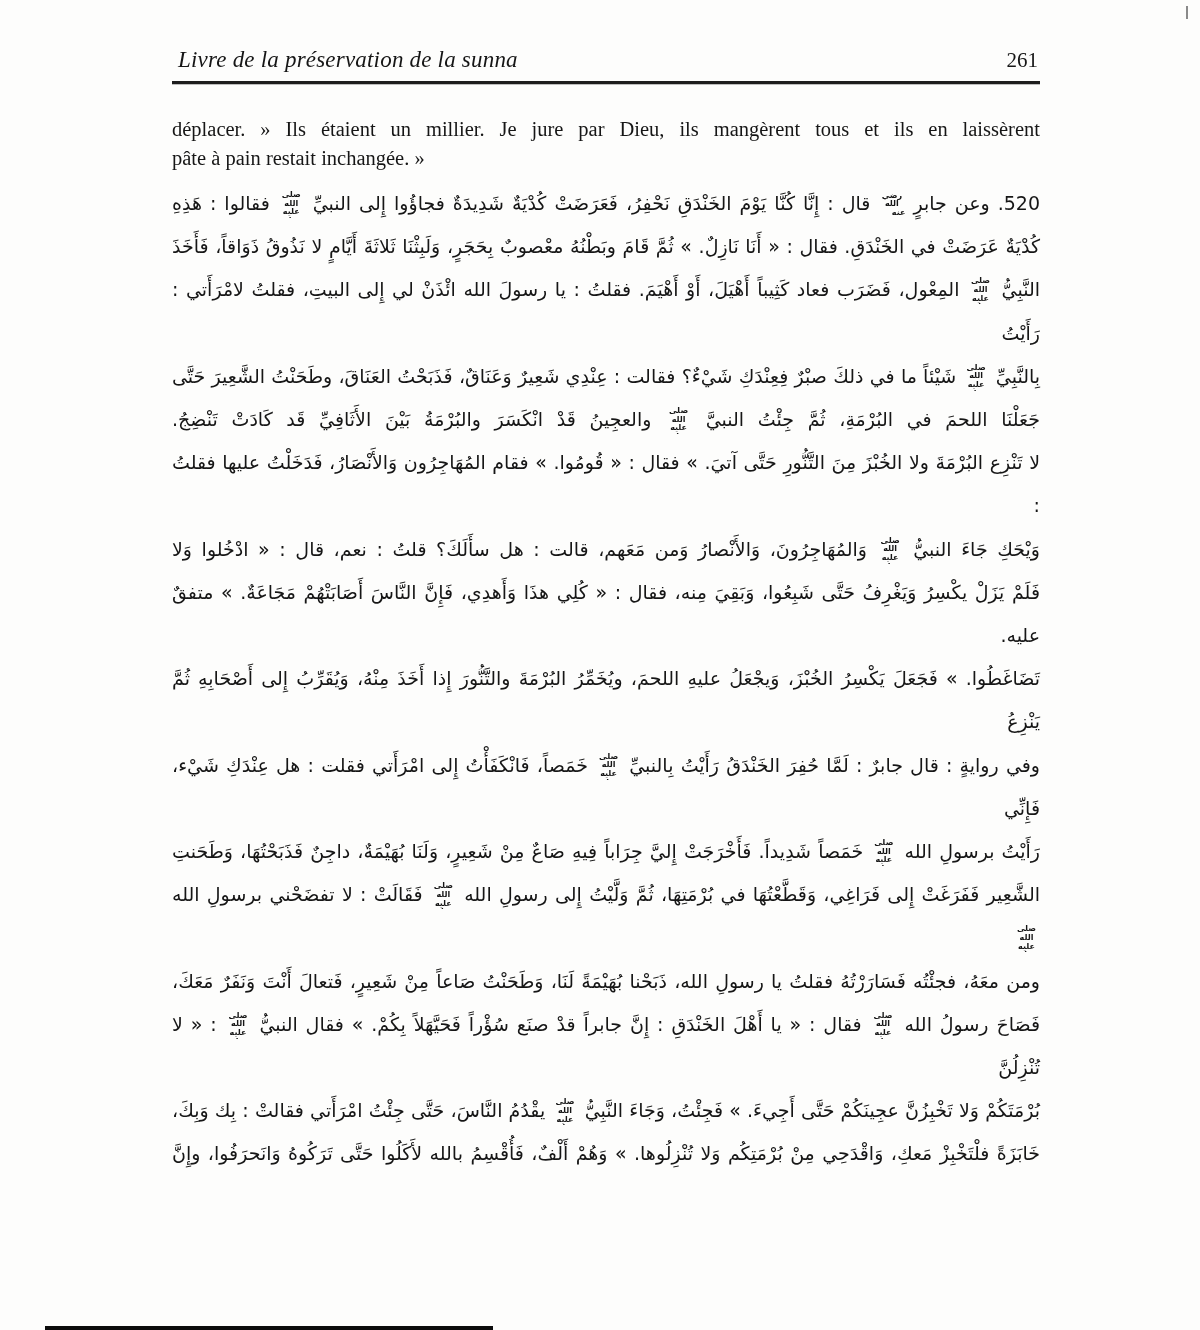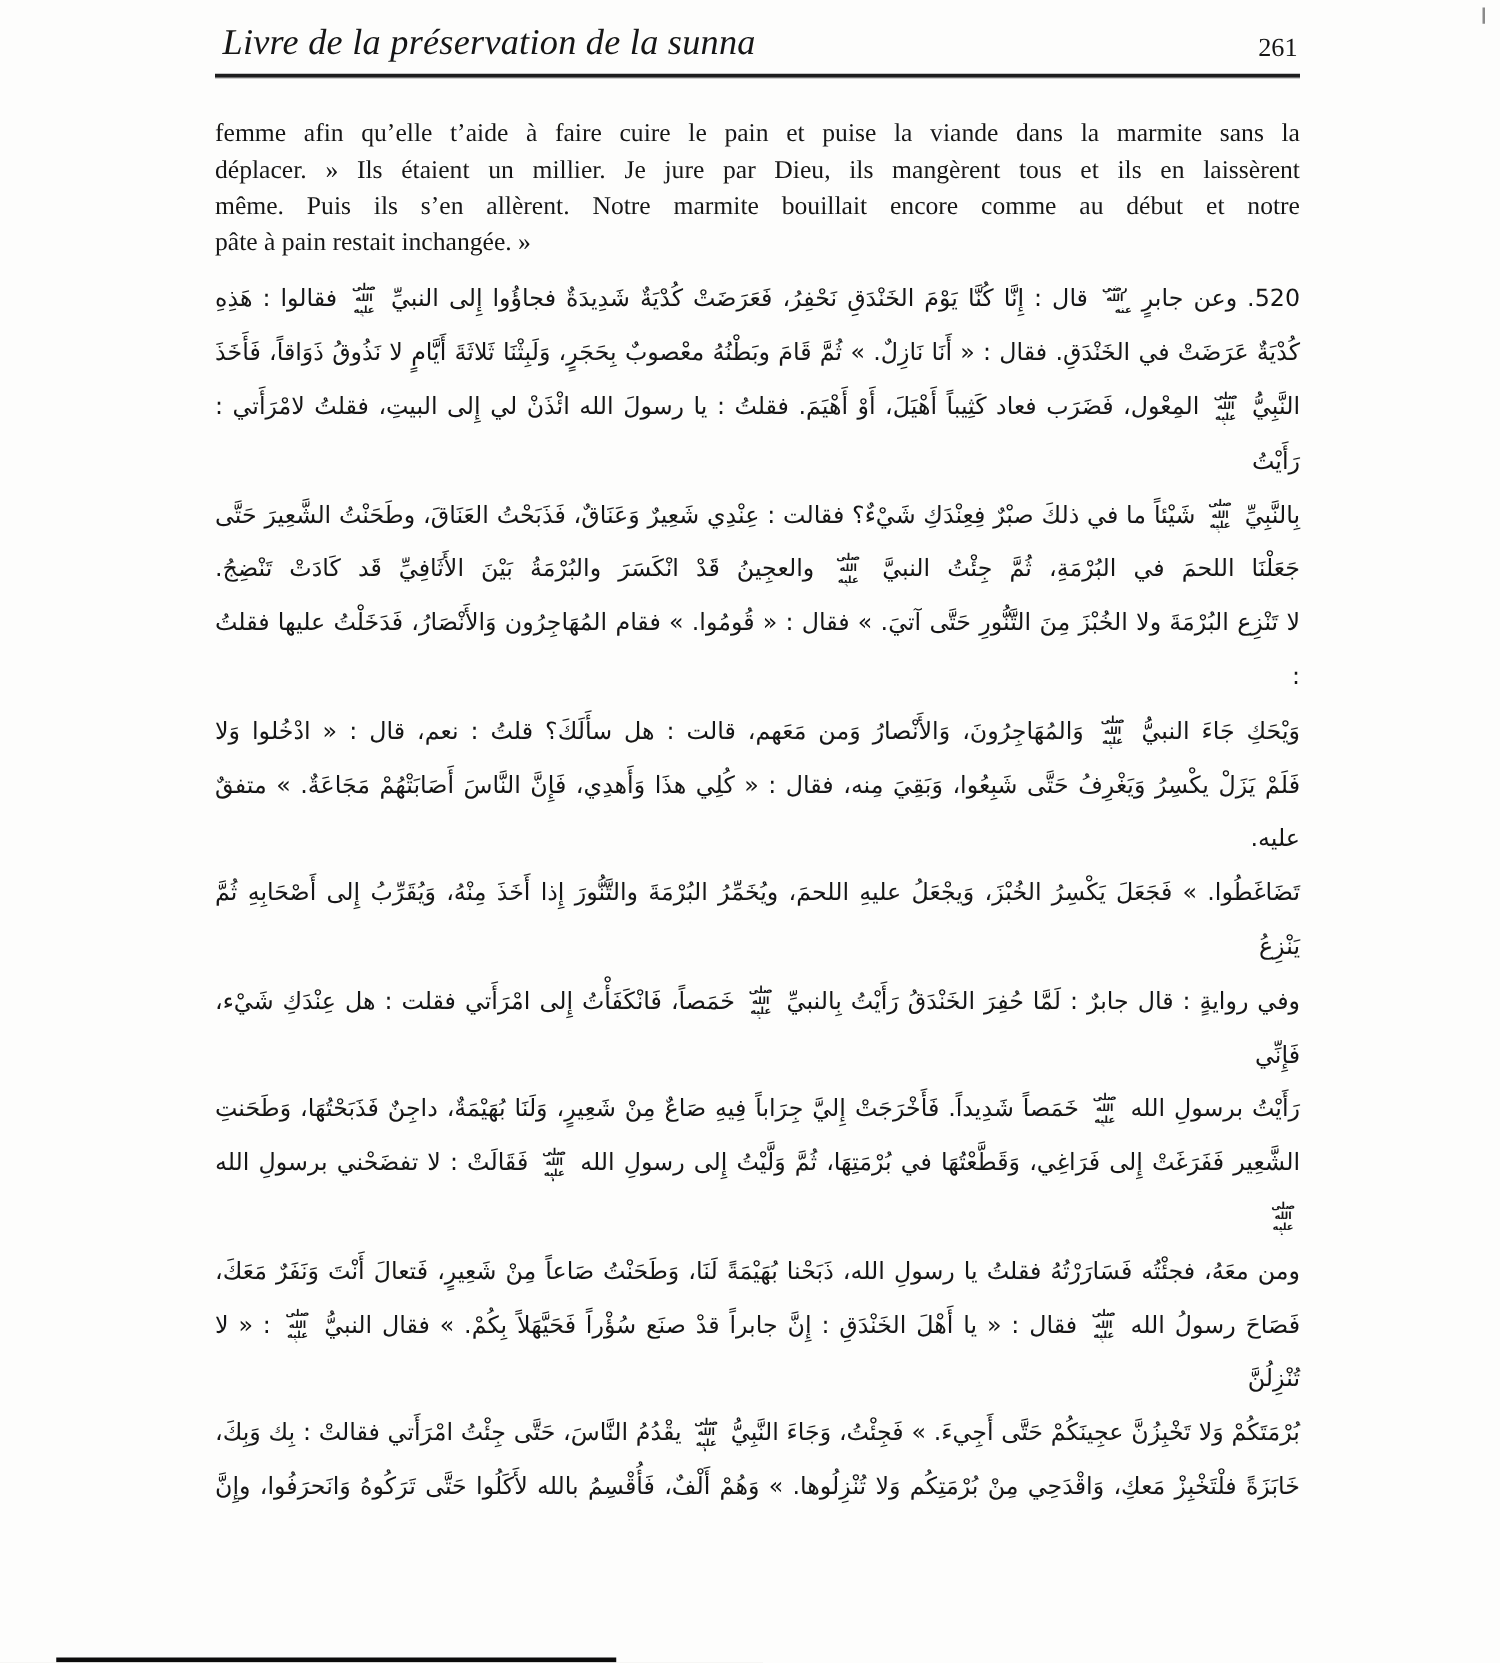--- a/index.html
+++ b/index.html
@@ -14,21 +14,21 @@
   .content{
     position:absolute;left:172px;top:0;width:868px;
   }
   
   .header{
     display:flex;justify-content:space-between;align-items:flex-end;
     margin-top:18px;padding:0 2px 6px 6px;
   }
   .header .title{
     font-family:"Liberation Serif","DejaVu Serif",serif;
-    font-style:italic;font-size:29px;letter-spacing:.2px;
+    font-style:italic;font-size:23px;letter-spacing:.2px;margin-top:29px;
   }
   .header .pagenum{
     font-family:"Liberation Serif","DejaVu Serif",serif;
     font-size:21px;
   }
   .rule{
     height:3px;background:#1d1d1d;margin-top:2px;
     box-shadow:0 1px 0 rgba(0,0,0,.25);
   }
   
@@ -74,23 +74,21 @@
 <div class="page">
   <div class="content">
 
     <div class="header">
       <span class="title">Livre de la préservation de la sunna</span>
       <span class="pagenum">261</span>
     </div>
     <div class="rule"></div>
 
     <div class="fr-par">
-        <div class="tline">femme afin qu’elle t’aide à faire cuire le pain et puise la viande dans la marmite sans la</div>
         <div class="tline">déplacer. » Ils étaient un millier. Je jure par Dieu, ils mangèrent tous et ils en laissèrent</div>
-        <div class="tline">même. Puis ils s’en allèrent. Notre marmite bouillait encore comme au début et notre</div>
         <div class="tline last">pâte à pain restait inchangée. »</div>
       </div>
 
     <div class="ar-par">
         <div class="tline">520. وعن جابرٍ <span class="honorific">رضي الله عنه</span> قال : إِنَّا كُنَّا يَوْمَ الخَنْدَقِ نَحْفِرُ، فَعَرَضَتْ كُدْيَةٌ شَدِيدَةٌ فجاؤُوا إِلى النبيِّ <span class="honorific">صلى الله عليه وسلم</span> فقالوا : هَذِهِ</div>
         <div class="tline">كُدْيَةٌ عَرَضَتْ في الخَنْدَقِ. فقال : « أَنَا نَازِلٌ. » ثُمَّ قَامَ وبَطْنُهُ معْصوبٌ بِحَجَرٍ، وَلَبِثْنَا ثَلاثَةَ أَيَّامٍ لا نَذُوقُ ذَوَاقاً، فَأَخَذَ</div>
         <div class="tline">النَّبِيُّ <span class="honorific">صلى الله عليه وسلم</span> المِعْول، فَضَرَب فعاد كَثِيباً أَهْيَلَ، أَوْ أَهْيَمَ. فقلتُ : يا رسولَ الله ائْذَنْ لي إِلى البيتِ، فقلتُ لامْرَأَتي : رَأَيْتُ</div>
         <div class="tline">بِالنَّبِيِّ <span class="honorific">صلى الله عليه وسلم</span> شَيْئاً ما في ذلكَ صبْرٌ فِعِنْدَكِ شَيْءٌ؟ فقالت : عِنْدِي شَعِيرٌ وَعَنَاقٌ، فَذَبَحْتُ العَنَاقَ، وطَحَنْتُ الشَّعِيرَ حَتَّى</div>
         <div class="tline">جَعَلْنَا اللحمَ في البُرْمَةِ، ثُمَّ جِئْتُ النبيَّ <span class="honorific">صلى الله عليه وسلم</span> والعجِينُ قَدْ انْكَسَرَ والبُرْمَةُ بَيْنَ الأَثَافِيِّ قَد كَادَتْ تَنْضِجُ.</div>
         <div class="tline">لا تَنْزِع البُرْمَةَ ولا الخُبْزَ مِنَ التَّنُّورِ حَتَّى آتيَ. » فقال : « قُومُوا. » فقام المُهَاجِرُون وَالأَنْصَارُ، فَدَخَلْتُ عليها فقلتُ :</div>

